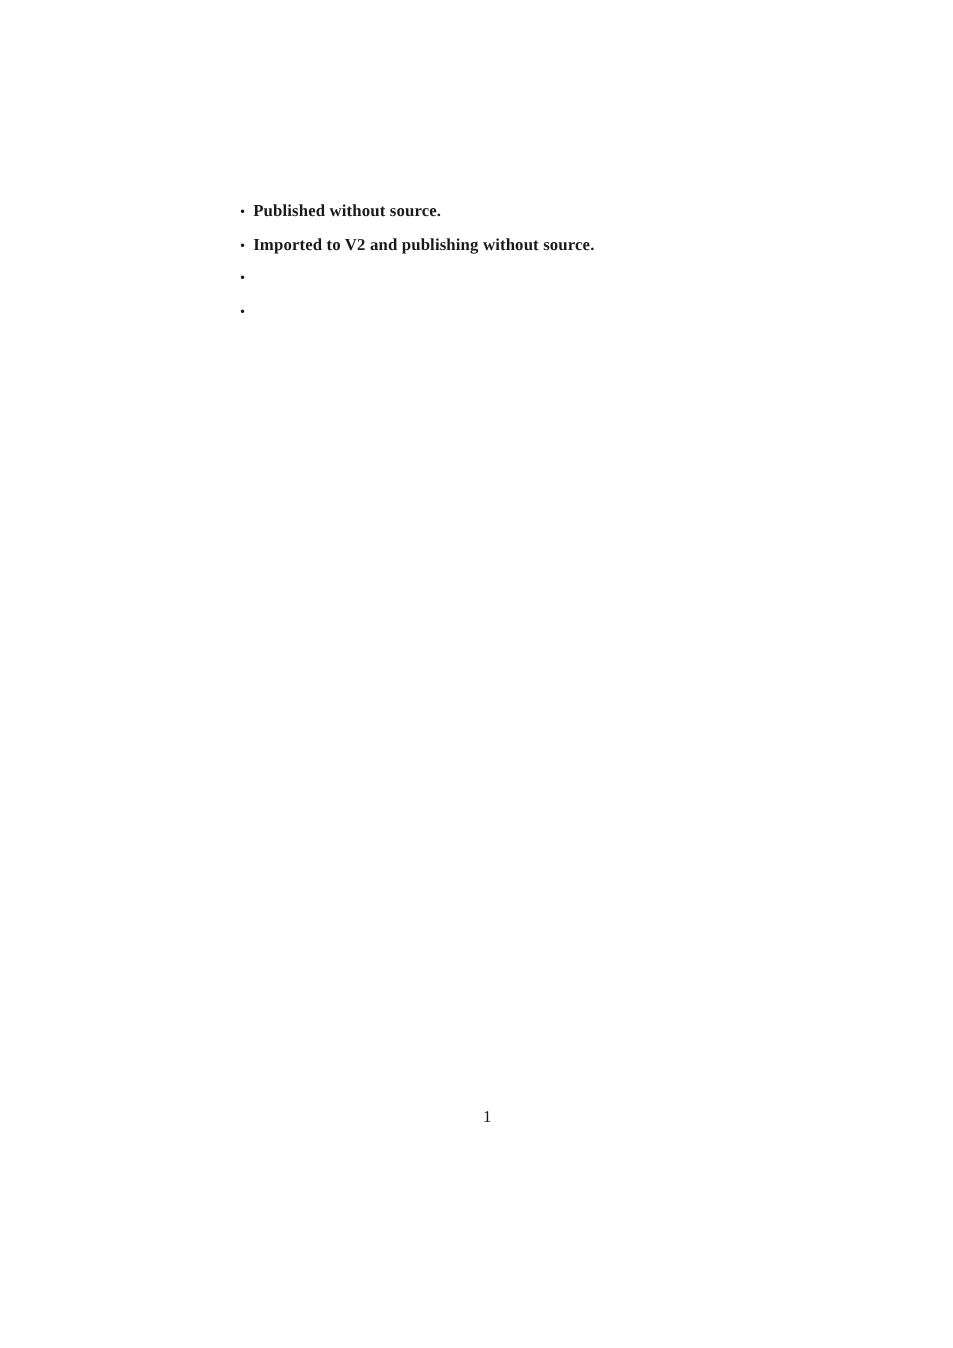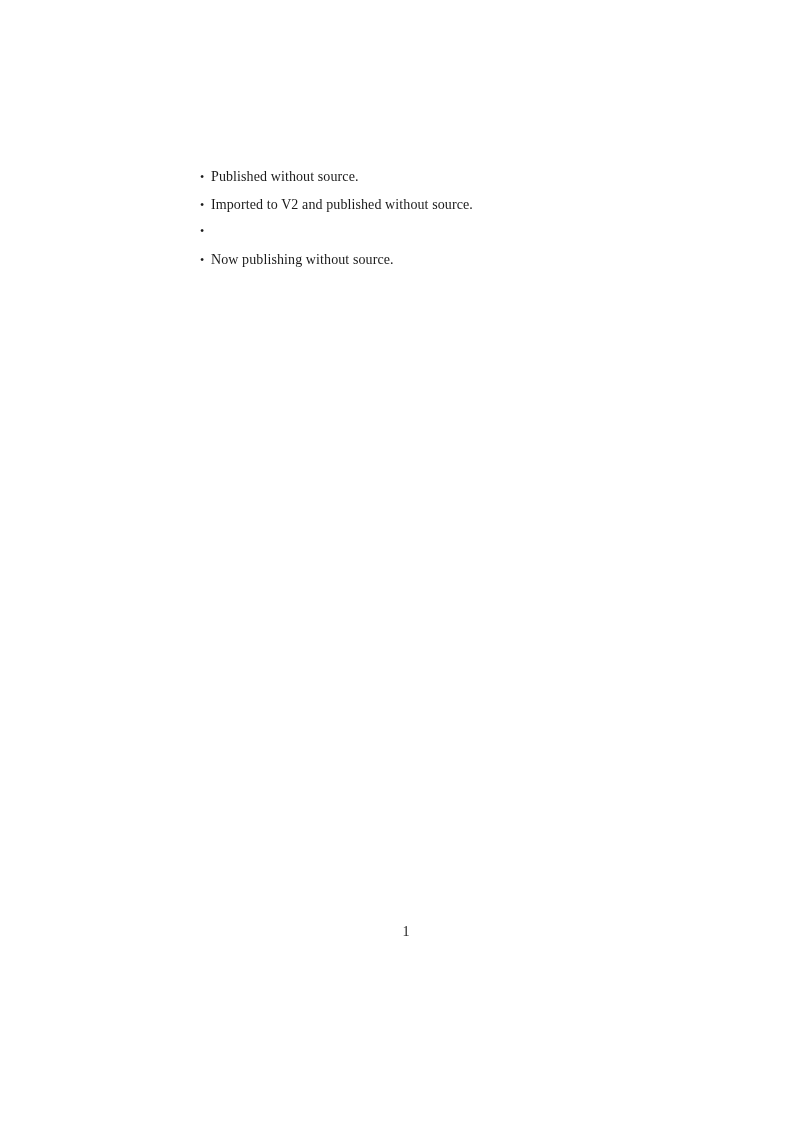--- a/index.html
+++ b/index.html
@@ -33,20 +33,21 @@
     letter-spacing: 0.1px;
   }
   .bullet-marker {
     display: inline-block;
     width: 11px;
     font-size: 12px;
     flex: 0 0 11px;
   }
   .bullet-text {
     white-space: nowrap;
+    font-weight: bold;
   }
   .page-number {
     position: absolute;
     left: 406px;
     top: 924px;
     transform: translateX(-50%);
     font-size: 14px;
     line-height: 16px;
   }
 </style>
@@ -55,26 +56,25 @@
 
 <div class="page">
 
   <ul class="bullet-list">
     <li class="bullet-item">
       <span class="bullet-marker">•</span>
       <span class="bullet-text">Published without source.</span>
     </li>
     <li class="bullet-item">
       <span class="bullet-marker">•</span>
-      <span class="bullet-text">Imported to V2 and published without source.</span>
+      <span class="bullet-text">Imported to V2 and publishing without source.</span>
     </li>
     <li class="bullet-item">
       <span class="bullet-marker">•</span>
     </li>
     <li class="bullet-item">
       <span class="bullet-marker">•</span>
-      <span class="bullet-text">Now publishing without source.</span>
     </li>
   </ul>
 
   <div class="page-number">1</div>
 
 </div>
 
 </body></html>

